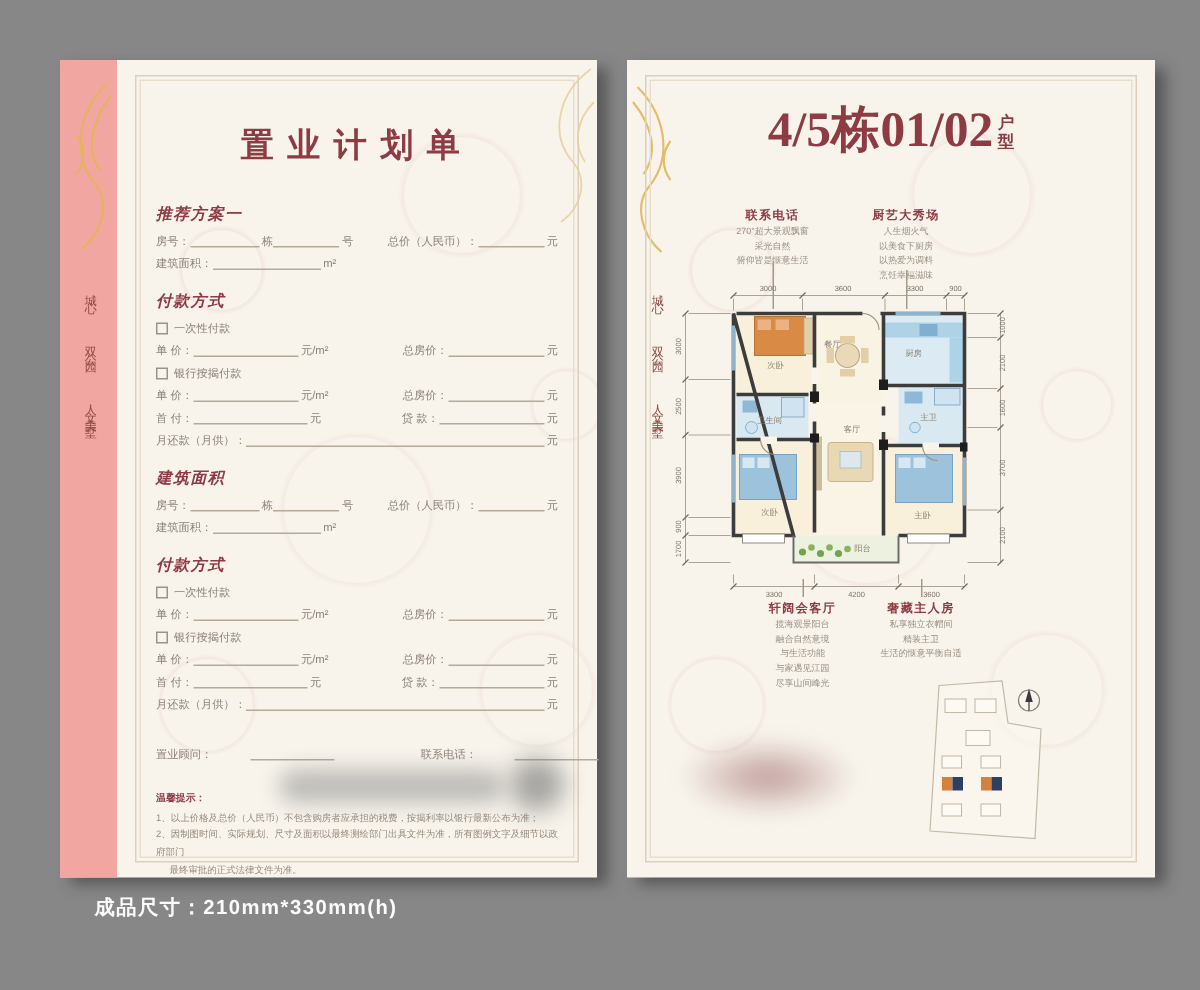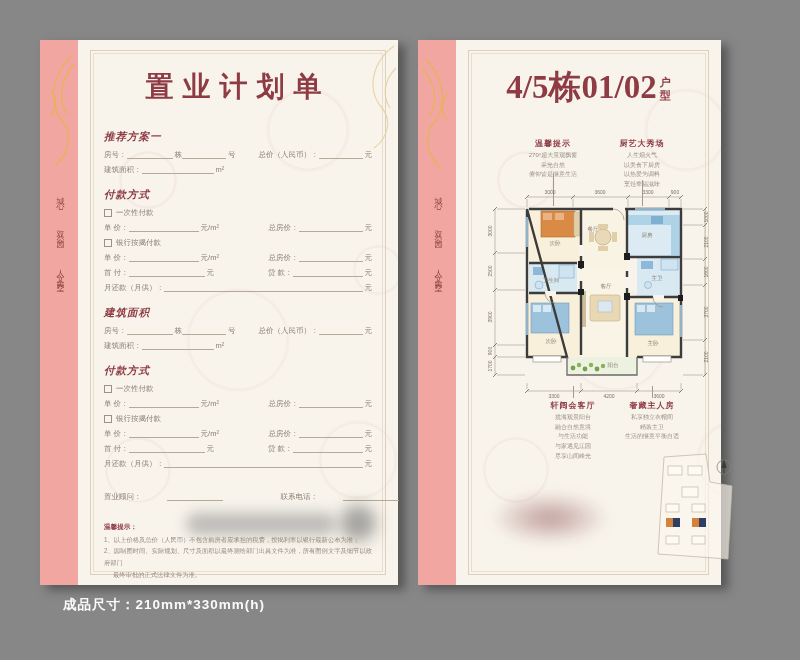--- a/index.html
+++ b/index.html
@@ -1,41 +1,41 @@
 <!DOCTYPE html>
 <html><head>
 <meta charset="utf-8">
 <style>
   html,body{margin:0;padding:0;}
   body{width:800px;height:660px;background:#878787;position:relative;overflow:hidden;
        font-family:"Liberation Sans",sans-serif;}
   .page{position:absolute;top:40px;height:545px;background:#f8f4ec;display:flex;
         box-shadow:7px 5px 9px rgba(40,40,40,.5);}
   #left-page{left:40px;width:358px;}
-  #right-page{left:418px;width:303px;}
+  #right-page{left:418px;width:352px;flex-direction:column;}
   .page .pattern{position:absolute;inset:0;pointer-events:none;background-image:
     radial-gradient(circle at 70px 140px, transparent 26px, rgba(224,186,180,.22) 27px, transparent 30px),
     radial-gradient(circle at 230px 90px, transparent 38px, rgba(224,186,180,.18) 39px, transparent 43px),
     radial-gradient(circle at 160px 300px, transparent 48px, rgba(224,186,180,.16) 49px, transparent 53px),
     radial-gradient(circle at 60px 430px, transparent 30px, rgba(224,186,180,.2) 31px, transparent 34px),
     radial-gradient(circle at 280px 420px, transparent 36px, rgba(224,186,180,.17) 37px, transparent 41px),
     radial-gradient(circle at 300px 230px, transparent 22px, rgba(224,186,180,.2) 23px, transparent 26px);}
   .band{width:38px;flex:none;background:#f1a6a1;position:relative;}
   .band .slogan{position:absolute;top:150px;left:0;width:100%;display:flex;flex-direction:column;
         align-items:center;gap:24px;color:#8d4742;font-size:8px;font-family:"Liberation Serif",serif;}
   .slogan span{writing-mode:vertical-rl;letter-spacing:5px;}
   .content{position:relative;flex:1;}
   .frame{position:absolute;inset:10px 12px;border:1px solid #dccfbd;pointer-events:none;}
   .frame::after{content:"";position:absolute;inset:2px;border:1px solid #e8decd;}
   .goldband{position:absolute;top:10px;left:1px;}
   .goldcorner{position:absolute;top:2px;right:0;}
 
   
   .lform{position:absolute;inset:0;padding:0 26px;color:#8b8077;font-size:7.5px;}
-  .ltitle{margin-top:28px;text-align:center;font-family:"Liberation Serif",serif;font-size:28px;
+  .ltitle{margin-top:42px;text-align:center;font-family:"Liberation Serif",serif;font-size:22px;
           font-weight:bold;color:#8e3b44;letter-spacing:9px;}
   .sec{font-family:"Liberation Serif",serif;font-style:italic;font-weight:bold;font-size:10.5px;
        color:#8e3b44;margin:14px 0 4px;letter-spacing:1px;}
   .sec.first{margin-top:24px;}
   .frow{display:flex;align-items:flex-end;margin:6px 0;white-space:nowrap;line-height:1.2;}
   .bl{border-bottom:1px solid #b5a997;height:8px;display:inline-block;flex:none;}
   .bl.grow{flex:1;}
   .sp{flex:1;min-width:8px;}
   .ml{margin-left:2px;}
   .cb{width:6px;height:6px;border:1px solid #9b9184;display:inline-block;margin:0 4px 0 0;flex:none;}
@@ -265,21 +265,21 @@
 
     <div class="rtitle">
       <span class="main">4/5栋01/02</span>
       <span class="suffix">
         <span>户</span>
         <span>型</span>
       </span>
     </div>
 
     <div class="anno" style="left:42px;top:98px;">
-      <h4>温馨提示</h4>
+      <h4>联系电话</h4>
       <p>270°超大景观飘窗</p>
       <p>采光自然</p>
       <p>俯仰皆是惬意生活</p>
     </div>
     <div class="anno" style="left:131px;top:98px;">
       <h4>厨艺大秀场</h4>
       <p>人生烟火气</p>
       <p>以美食下厨房</p>
       <p>以热爱为调料</p>
       <p>烹饪幸福滋味</p>

